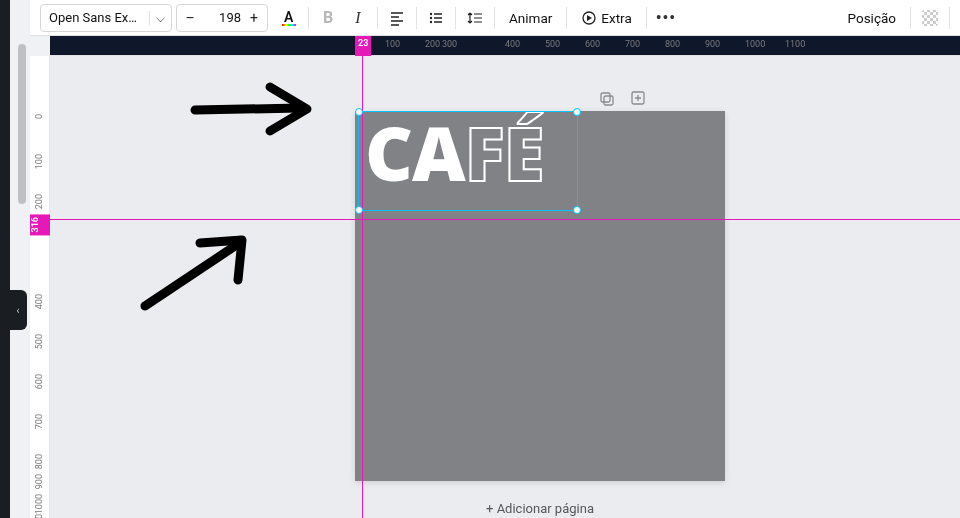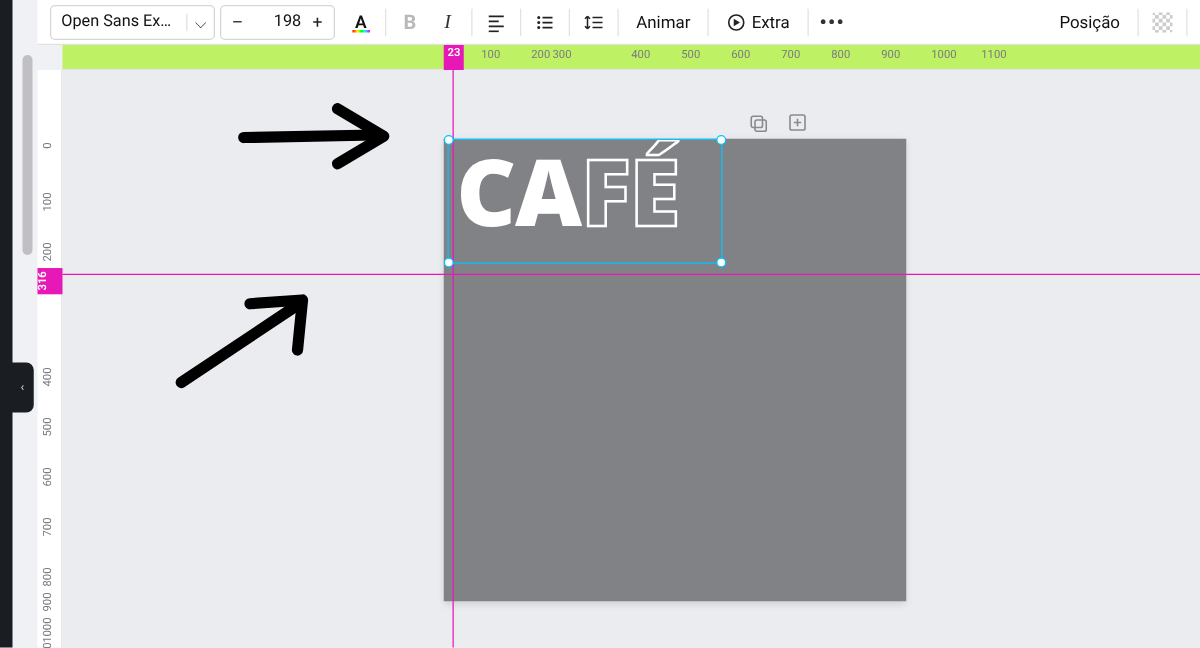--- a/index.html
+++ b/index.html
@@ -14,21 +14,21 @@
   .sq-btn { width: 26px; height: 26px; display: flex; align-items: center; justify-content: center; cursor: pointer; color: #222; font-size: 14px; }
   .size-val { width: 38px; text-align: right; font-size: 13px; color: #111; }
   .ico-btn { width: 30px; height: 30px; display: flex; align-items: center; justify-content: center; cursor: pointer; color: #333; border-radius: 4px; }
   .ico-btn.disabled { color: #b8b8bb; cursor: default; }
   .vsep { width: 1px; height: 22px; background: #e2e2e5; margin: 0 4px; }
   .txt-btn { padding: 0 10px; font-size: 13.5px; color: #111; cursor: pointer; }
   .txt-btn svg { margin-right: 4px; }
   .spacer { flex: 1; }
   
   
-  .h-ruler { position: absolute; left: 50px; right: 0; top: 36px; height: 20px; background: #bef264; border-bottom: 1px solid #e2e2e5; z-index: 4; }
+  .h-ruler { position: absolute; left: 50px; right: 0; top: 36px; height: 20px; background: #0f172a; border-bottom: 1px solid #e2e2e5; z-index: 4; }
   .h-tick { position: absolute; top: 3px; font-size: 9px; color: #7a7a80; }
   .h-marker { position: absolute; top: 0; height: 20px; background: #e618b8; color: #fff; font-size: 9px; font-weight: 600; padding: 2px 3px 0 3px; }
   .v-ruler { position: absolute; left: 30px; top: 56px; bottom: 0; width: 20px; background: #fff; border-right: 1px solid #e2e2e5; z-index: 4; }
   .v-tick { position: absolute; left: 4px; font-size: 9px; color: #7a7a80; writing-mode: vertical-rl; transform: rotate(180deg); }
   .v-marker { position: absolute; left: 0; width: 20px; background: #e618b8; color: #fff; font-size: 9px; font-weight: 600; writing-mode: vertical-rl; transform: rotate(180deg); text-align: center; padding: 3px 0; }
   
   
   .canvas-stage { position: absolute; left: 50px; top: 56px; right: 0; bottom: 0; background: #ebecf0; }
   .page { position: absolute; left: 305px; top: 55px; width: 370px; height: 370px; background: #808285; box-shadow: 0 2px 6px rgba(0,0,0,.12); }
   .page-tools { position: absolute; right: 310px; top: 30px; display: flex; gap: 8px; }
@@ -208,20 +208,21 @@
       <span>CA</span><span class="outline">FÉ</span>
     </div>
     <div class="select-box">
       <div class="h1 tl"></div>
       <div class="h1 tr"></div>
       <div class="h1 bl"></div>
       <div class="h1 br"></div>
     </div>
   </div>
 
+  <div class="add-page">+ Adicionar página</div>
 </div>
 
 <svg class="ann" style="left:185px;top:75px" width="140" height="70">
   <path d="M10 35 L115 33"></path>
   <path d="M85 12 L122 34 L85 56"></path>
 </svg>
 <svg class="ann" style="left:130px;top:228px" width="130" height="90">
   <path d="M15 78 L105 18"></path>
   <path d="M70 15 L112 12 L108 52"></path>
 </svg>

